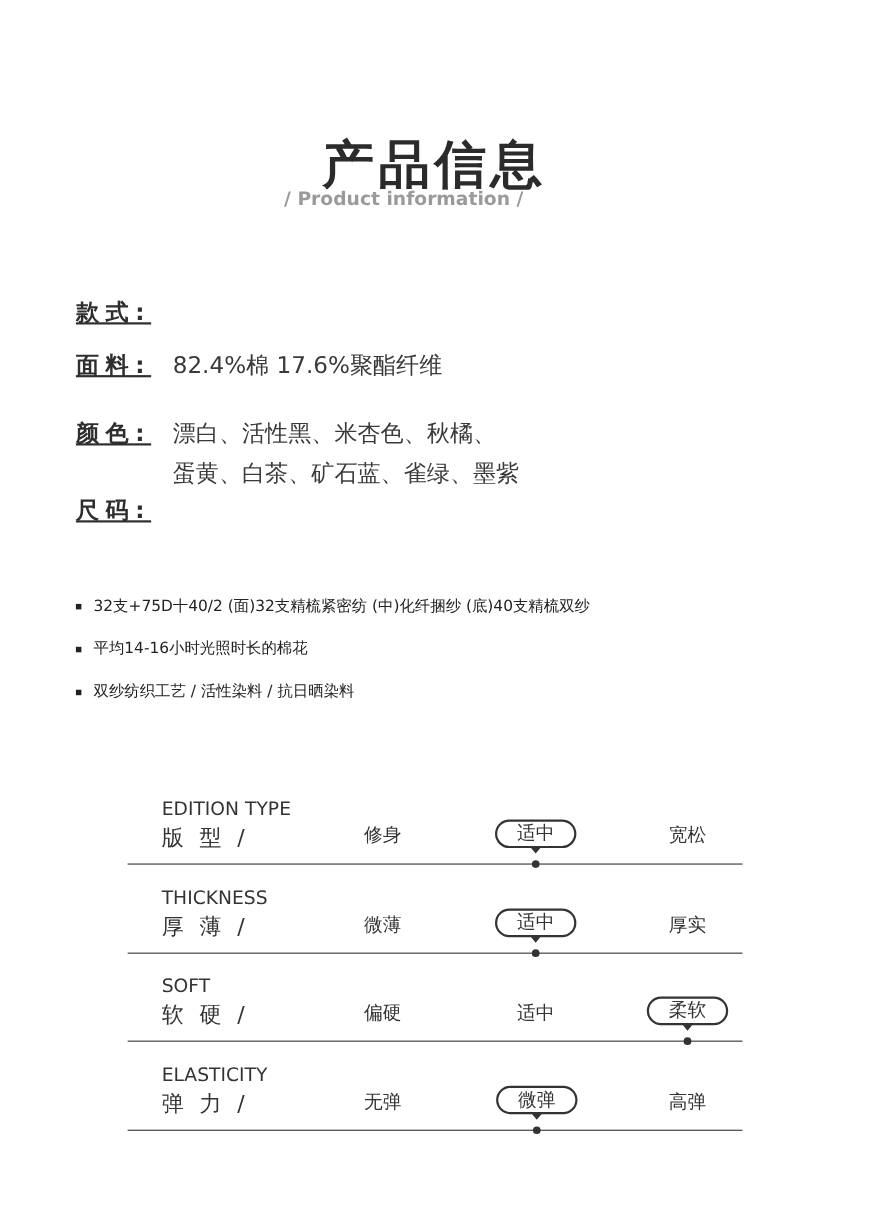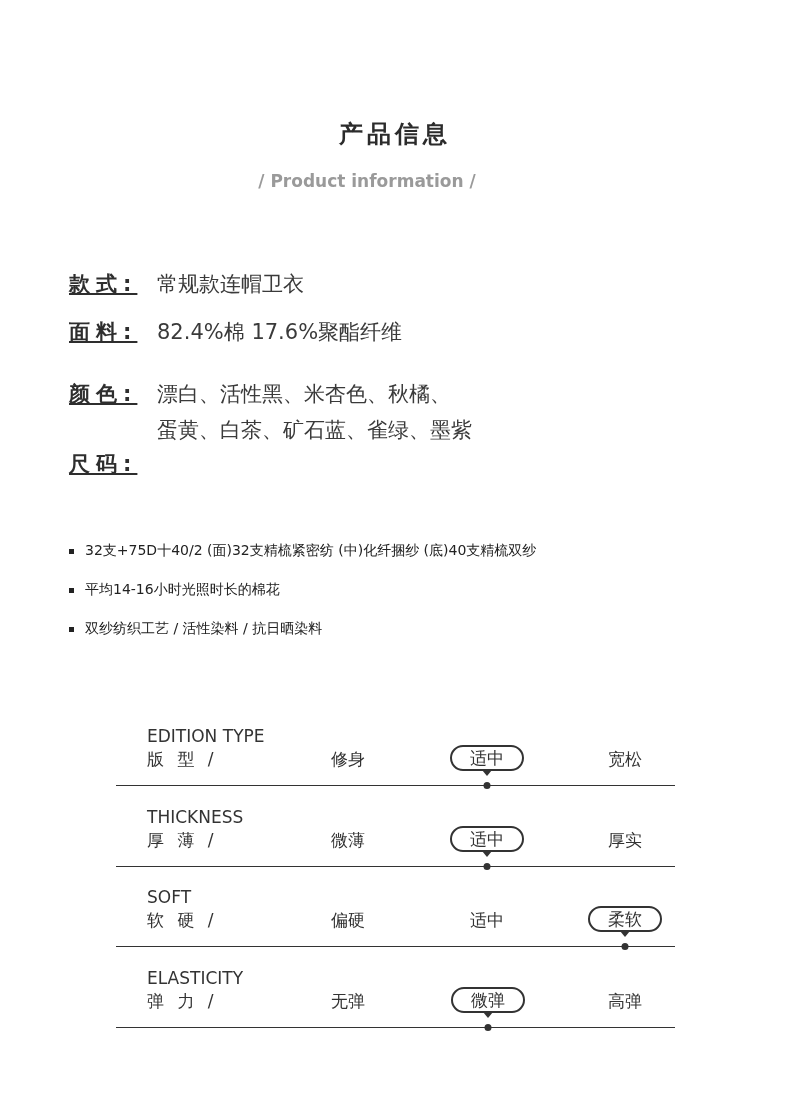--- a/index.html
+++ b/index.html
@@ -1,52 +1,51 @@
 <!DOCTYPE html>
 <html><head>
 <meta charset="utf-8">
 <style>
   * { box-sizing: border-box; margin: 0; padding: 0; }
   html, body { width: 790px; height: 1101px; background: #ffffff; overflow: hidden; }
   body { font-family: "DejaVu Sans", "Liberation Sans", sans-serif; color: #333; position: relative; }
 
   .title { position: absolute; left: 0; width: 790px; top: 118px; text-align: center;
-    font-size: 24px; font-weight: bold; color: #2b2b2b; letter-spacing: 4px; }
+    font-size: 47px; font-weight: bold; color: #2b2b2b; letter-spacing: 4px; }
   .subtitle { position: absolute; left: 0; width: 734px; top: 171px; text-align: center;
     font-size: 17px; font-weight: bold; color: #9a9a9a; }
 
   .spec { position: absolute; left: 69px; font-size: 21px; color: #3a3a3a; display: flex; }
   .spec .label { width: 88px; letter-spacing: 6px; font-weight: bold; color: #2e2e2e; }
   .spec .value { line-height: 36px; }
   .spec .label { line-height: 36px; text-decoration: underline; }
 
   .bullets { position: absolute; left: 69px; top: 540px; }
   .bullet { display: flex; align-items: center; font-size: 14px; color: #222; height: 22px; margin-bottom: 17px; }
   .bullet .dot { width: 5px; height: 5px; background: #222; margin-right: 11px; }
 
   .attr-row { position: absolute; left: 116px; width: 559px; height: 80px; }
   .attr-row .hline { position: absolute; left: 0; right: 0; bottom: 0; height: 1.5px; background: #333; }
   .attr-en { position: absolute; left: 31px; top: 0; font-size: 17px; color: #333; }
-  .attr-cn { position: absolute; left: 31px; top: 22px; font-size: 17px; color: #333; letter-spacing: 4px; text-align: right; }
+  .attr-cn { position: absolute; left: 31px; top: 22px; font-size: 20px; color: #333; letter-spacing: 4px; text-align: right; }
   .opt { position: absolute; top: 22px; font-size: 17px; color: #333; transform: translateX(-50%); white-space: nowrap; }
   .pill { position: absolute; top: 16px; transform: translateX(-50%); width: 74px; height: 26px;
     border: 2px solid #333; border-radius: 13px; text-align: center; font-size: 17px; line-height: 22px; color: #333; background: #fff; }
   .pill::after { content: ""; position: absolute; left: 50%; bottom: -7px; transform: translateX(-50%);
     border-left: 5px solid transparent; border-right: 5px solid transparent; border-top: 6px solid #333; }
   .marker { position: absolute; bottom: -3px; width: 7px; height: 7px; border-radius: 50%; background: #333; transform: translateX(-50%); }
 </style>
 </head>
 <body>
 
 <div class="title">产品信息</div>
 <div class="subtitle">/ Product information /</div>
 
 <div class="spec" style="top:266px;">
   <div class="label">款式:</div>
-  <div class="value">常规款连帽卫衣</div>
 </div>
 <div class="spec" style="top:314px;">
   <div class="label">面料:</div>
   <div class="value">82.4%棉 17.6%聚酯纤维</div>
 </div>
 <div class="spec" style="top:376px;">
   <div class="label">颜色:</div>
   <div>
     <div class="value">漂白、活性黑、米杏色、秋橘、</div>
     <div class="value">蛋黄、白茶、矿石蓝、雀绿、墨紫</div>

